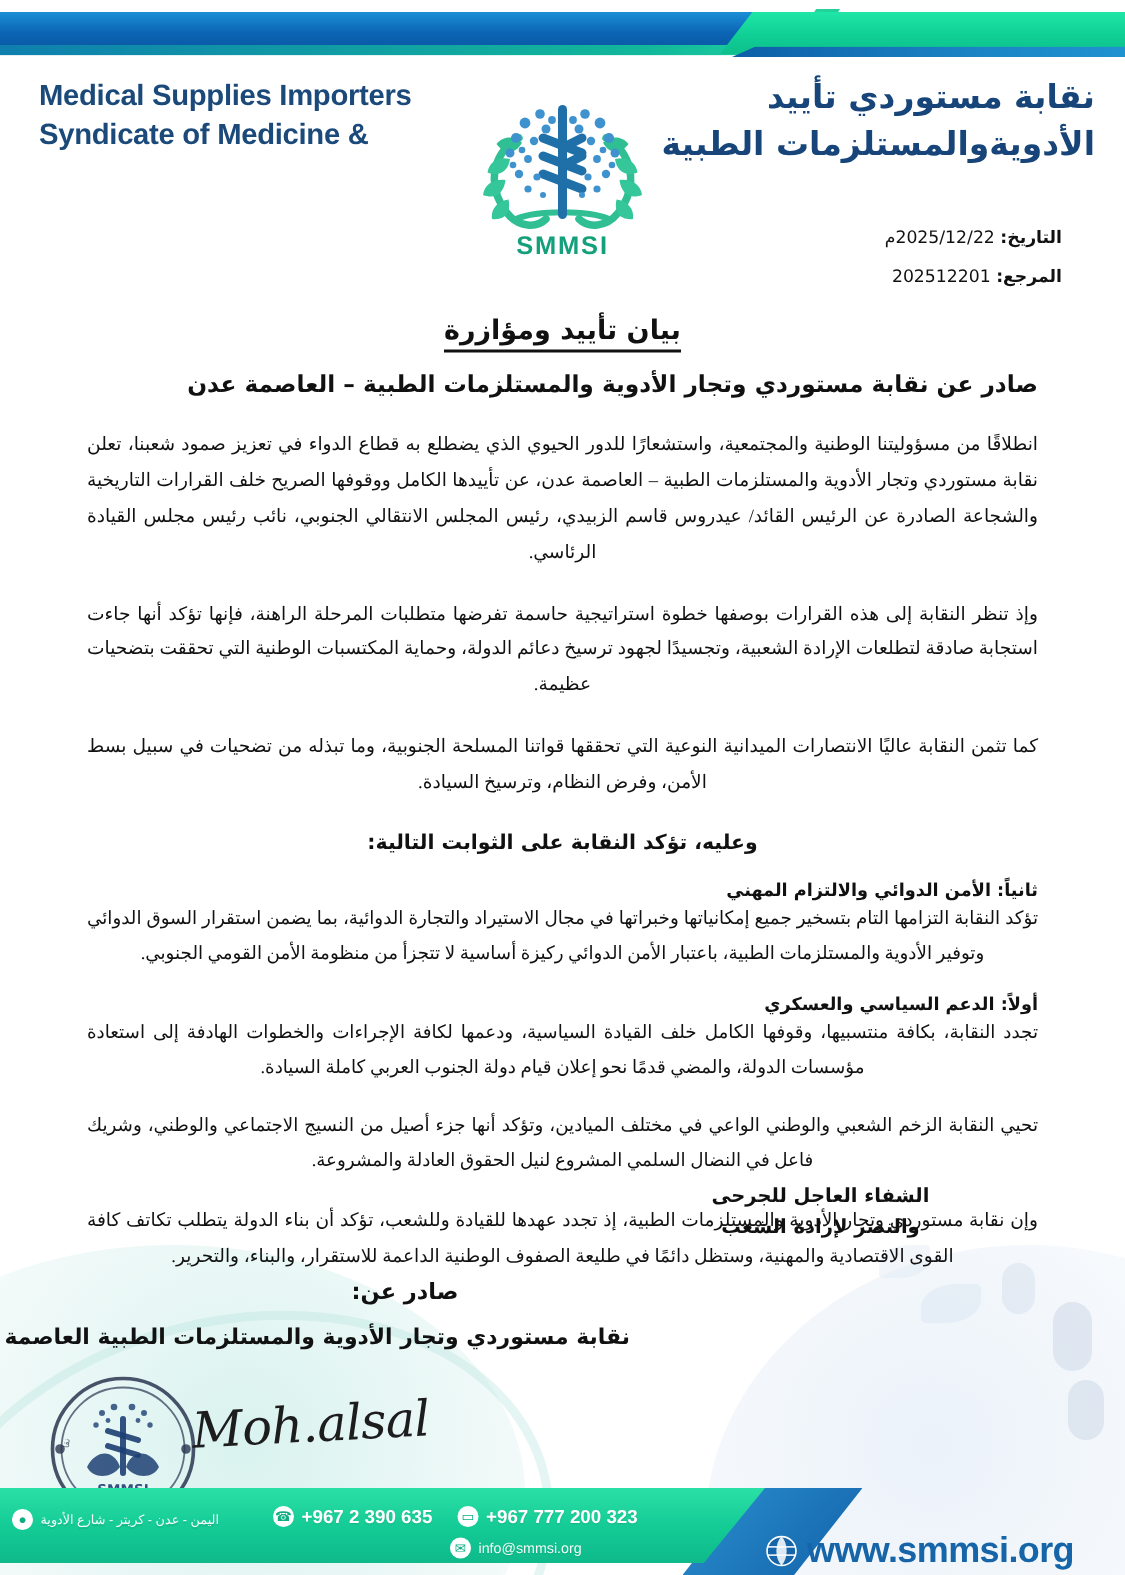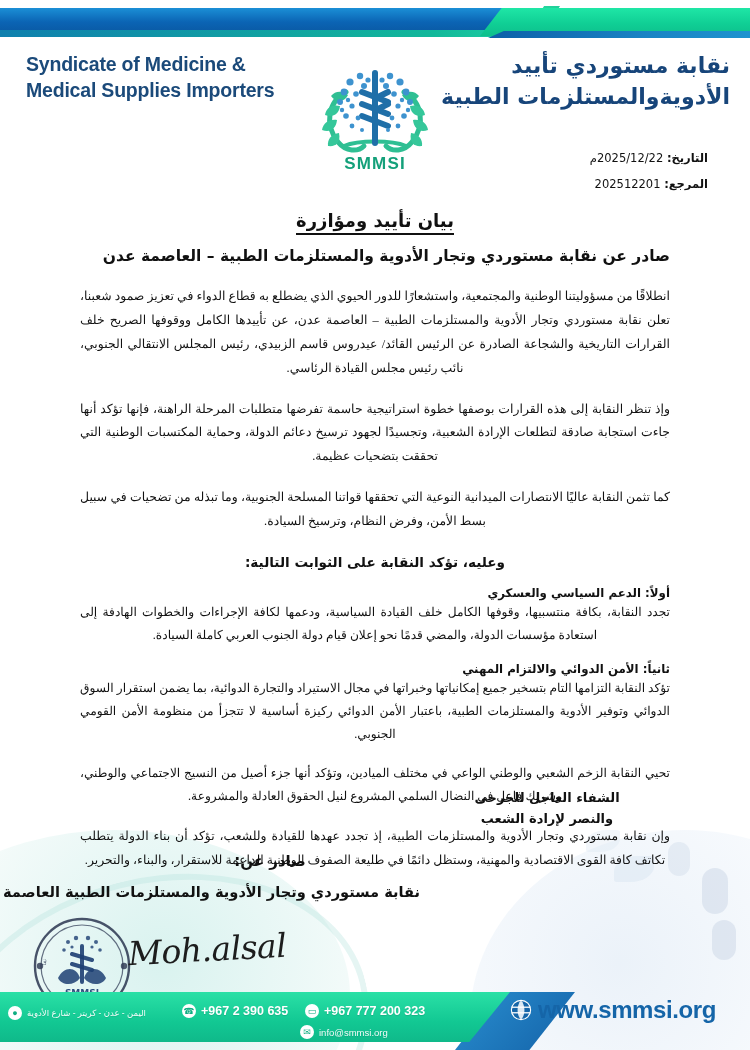--- a/index.html
+++ b/index.html
@@ -86,21 +86,21 @@
     position:absolute;right:42px;top:152px;text-align:right;
     font-family:"DejaVu Sans","Liberation Sans",sans-serif;
     font-size:11.5px;color:#111;line-height:1.2;
   }
   .meta div{margin-bottom:12px;white-space:nowrap;}
   .meta .lbl{font-weight:700;}
 
   
   .doc{
     position:absolute;left:0;top:210px;width:750px;
-    padding:0 80px;box-sizing:border-box;
+    padding:0 58px;box-sizing:border-box;
   }
   .title{
     text-align:center;font-family:"DejaVu Sans","Liberation Sans",sans-serif;
     font-weight:700;font-size:18px;color:#111;margin:0 0 4px;
   }
   .title span{border-bottom:2.2px solid #111;padding-bottom:2px;}
   .subtitle{
     text-align:right;font-family:"DejaVu Sans","Liberation Sans",sans-serif;
     font-weight:700;font-size:15.5px;color:#111;margin:14px 0 0;line-height:1.5;
   }
@@ -171,21 +171,21 @@
   .fi{position:absolute;display:flex;align-items:center;gap:5px;white-space:nowrap;}
   .fi .glyph{
     width:14px;height:14px;border-radius:50%;background:#fff;
     display:flex;align-items:center;justify-content:center;
     font-size:9px;color:#0fae82;line-height:1;flex:0 0 auto;
   }
   .fi .txt{font-size:12.5px;font-weight:700;color:#fff;text-shadow:0 1px 1px rgba(0,0,0,.12);}
   .fi.addr .txt{font-size:8.5px;font-weight:400;direction:rtl;opacity:.95;}
   .fi.email .txt{font-size:9.5px;font-weight:400;opacity:.95;}
   .site{
-    position:absolute;right:34px;bottom:26px;display:flex;align-items:center;gap:6px;
+    position:absolute;right:34px;bottom:2px;display:flex;align-items:center;gap:6px;
     direction:ltr;
   }
   .site .txt{
     font-family:"Liberation Sans","DejaVu Sans",sans-serif;
     font-weight:700;font-size:24px;color:#1565a8;letter-spacing:-.4px;
   }
   .globe{width:22px;height:22px;}
 </style>
 </head>
 <body>
@@ -203,22 +203,22 @@
 
   <div class="banner-left"></div>
   <div class="banner-left-edge"></div>
   <div class="banner-left-tip"></div>
   <div class="banner-right"></div>
   <div class="banner-right-edge"></div>
 
   <div class="hdr">
 
     <div class="hdr-en">
+      <div>Medical Supplies Importers</div>
       <div>Syndicate of Medicine &amp;</div>
-      <div>Medical Supplies Importers</div>
     </div>
 
     <div class="logo">
       <svg width="150" height="96" viewBox="0 0 150 96">
 
         <path d="M46 30 C28 40 24 62 38 80 C46 90 58 90 64 84" fill="none" stroke="#2fbf93" stroke-width="5" stroke-linecap="round"></path>
         <path d="M40 44 C32 42 26 46 25 53 C33 56 39 52 40 44 Z" fill="#35c79a"></path>
         <path d="M37 58 C29 57 23 61 22 68 C30 71 36 67 37 58 Z" fill="#35c79a"></path>
         <path d="M39 71 C32 72 27 77 28 84 C36 85 41 80 39 71 Z" fill="#35c79a"></path>
         <path d="M48 33 C42 28 35 29 31 34 C36 41 44 41 48 33 Z" fill="#2fbf93"></path>
@@ -301,27 +301,27 @@
 
     <div class="subtitle">صادر عن نقابة مستوردي وتجار الأدوية والمستلزمات الطبية – العاصمة عدن</div>
 
     <p class="para">انطلاقًا من مسؤوليتنا الوطنية والمجتمعية، واستشعارًا للدور الحيوي الذي يضطلع به قطاع الدواء في تعزيز صمود شعبنا، تعلن نقابة مستوردي وتجار الأدوية والمستلزمات الطبية – العاصمة عدن، عن تأييدها الكامل ووقوفها الصريح خلف القرارات التاريخية والشجاعة الصادرة عن الرئيس القائد/ عيدروس قاسم الزبيدي، رئيس المجلس الانتقالي الجنوبي، نائب رئيس مجلس القيادة الرئاسي.</p>
     <p class="para">وإذ تنظر النقابة إلى هذه القرارات بوصفها خطوة استراتيجية حاسمة تفرضها متطلبات المرحلة الراهنة، فإنها تؤكد أنها جاءت استجابة صادقة لتطلعات الإرادة الشعبية، وتجسيدًا لجهود ترسيخ دعائم الدولة، وحماية المكتسبات الوطنية التي تحققت بتضحيات عظيمة.</p>
     <p class="para">كما تثمن النقابة عاليًا الانتصارات الميدانية النوعية التي تحققها قواتنا المسلحة الجنوبية، وما تبذله من تضحيات في سبيل بسط الأمن، وفرض النظام، وترسيخ السيادة.</p>
 
     <div class="lead-line">وعليه، تؤكد النقابة على الثوابت التالية:</div>
 
     <div class="clause">
+      <div class="clause-head">ثانياً: الأمن الدوائي والالتزام المهني</div>
+      <p class="clause-body">تؤكد النقابة التزامها التام بتسخير جميع إمكانياتها وخبراتها في مجال الاستيراد والتجارة الدوائية، بما يضمن استقرار السوق الدوائي وتوفير الأدوية والمستلزمات الطبية، باعتبار الأمن الدوائي ركيزة أساسية لا تتجزأ من منظومة الأمن القومي الجنوبي.</p>
+    </div>
+
+    <div class="clause">
       <div class="clause-head">أولاً: الدعم السياسي والعسكري</div>
       <p class="clause-body">تجدد النقابة، بكافة منتسبيها، وقوفها الكامل خلف القيادة السياسية، ودعمها لكافة الإجراءات والخطوات الهادفة إلى استعادة مؤسسات الدولة، والمضي قدمًا نحو إعلان قيام دولة الجنوب العربي كاملة السيادة.</p>
-    </div>
-
-    <div class="clause">
-      <div class="clause-head">ثانياً: الأمن الدوائي والالتزام المهني</div>
-      <p class="clause-body">تؤكد النقابة التزامها التام بتسخير جميع إمكانياتها وخبراتها في مجال الاستيراد والتجارة الدوائية، بما يضمن استقرار السوق الدوائي وتوفير الأدوية والمستلزمات الطبية، باعتبار الأمن الدوائي ركيزة أساسية لا تتجزأ من منظومة الأمن القومي الجنوبي.</p>
     </div>
 
     <div class="clause">
       <p class="clause-body">تحيي النقابة الزخم الشعبي والوطني الواعي في مختلف الميادين، وتؤكد أنها جزء أصيل من النسيج الاجتماعي والوطني، وشريك فاعل في النضال السلمي المشروع لنيل الحقوق العادلة والمشروعة.</p>
     </div>
 
     <p class="para">وإن نقابة مستوردي وتجار الأدوية والمستلزمات الطبية، إذ تجدد عهدها للقيادة وللشعب، تؤكد أن بناء الدولة يتطلب تكاتف كافة القوى الاقتصادية والمهنية، وستظل دائمًا في طليعة الصفوف الوطنية الداعمة للاستقرار، والبناء، والتحرير.</p>
   </div>
 
   <div class="slogans">

